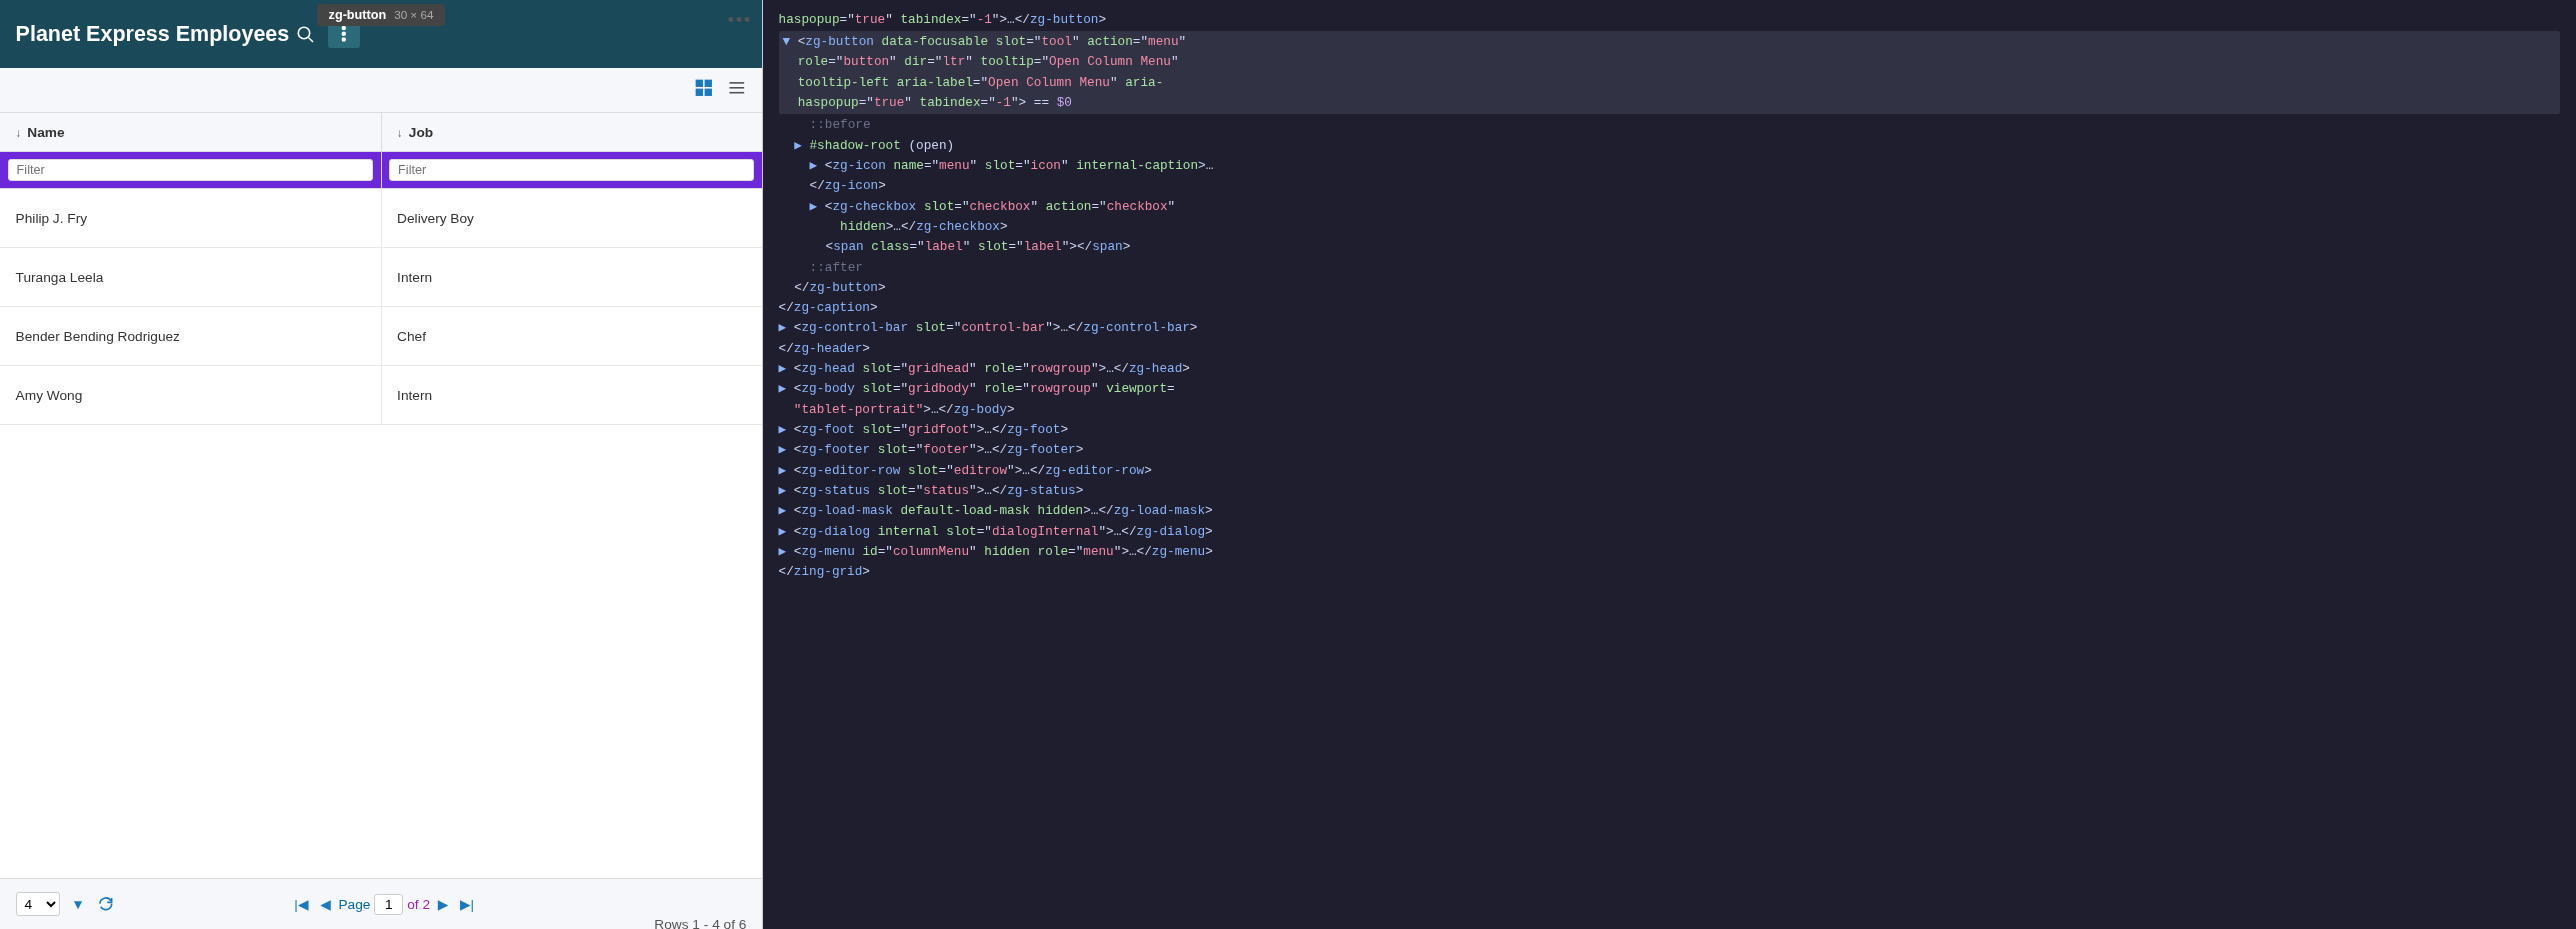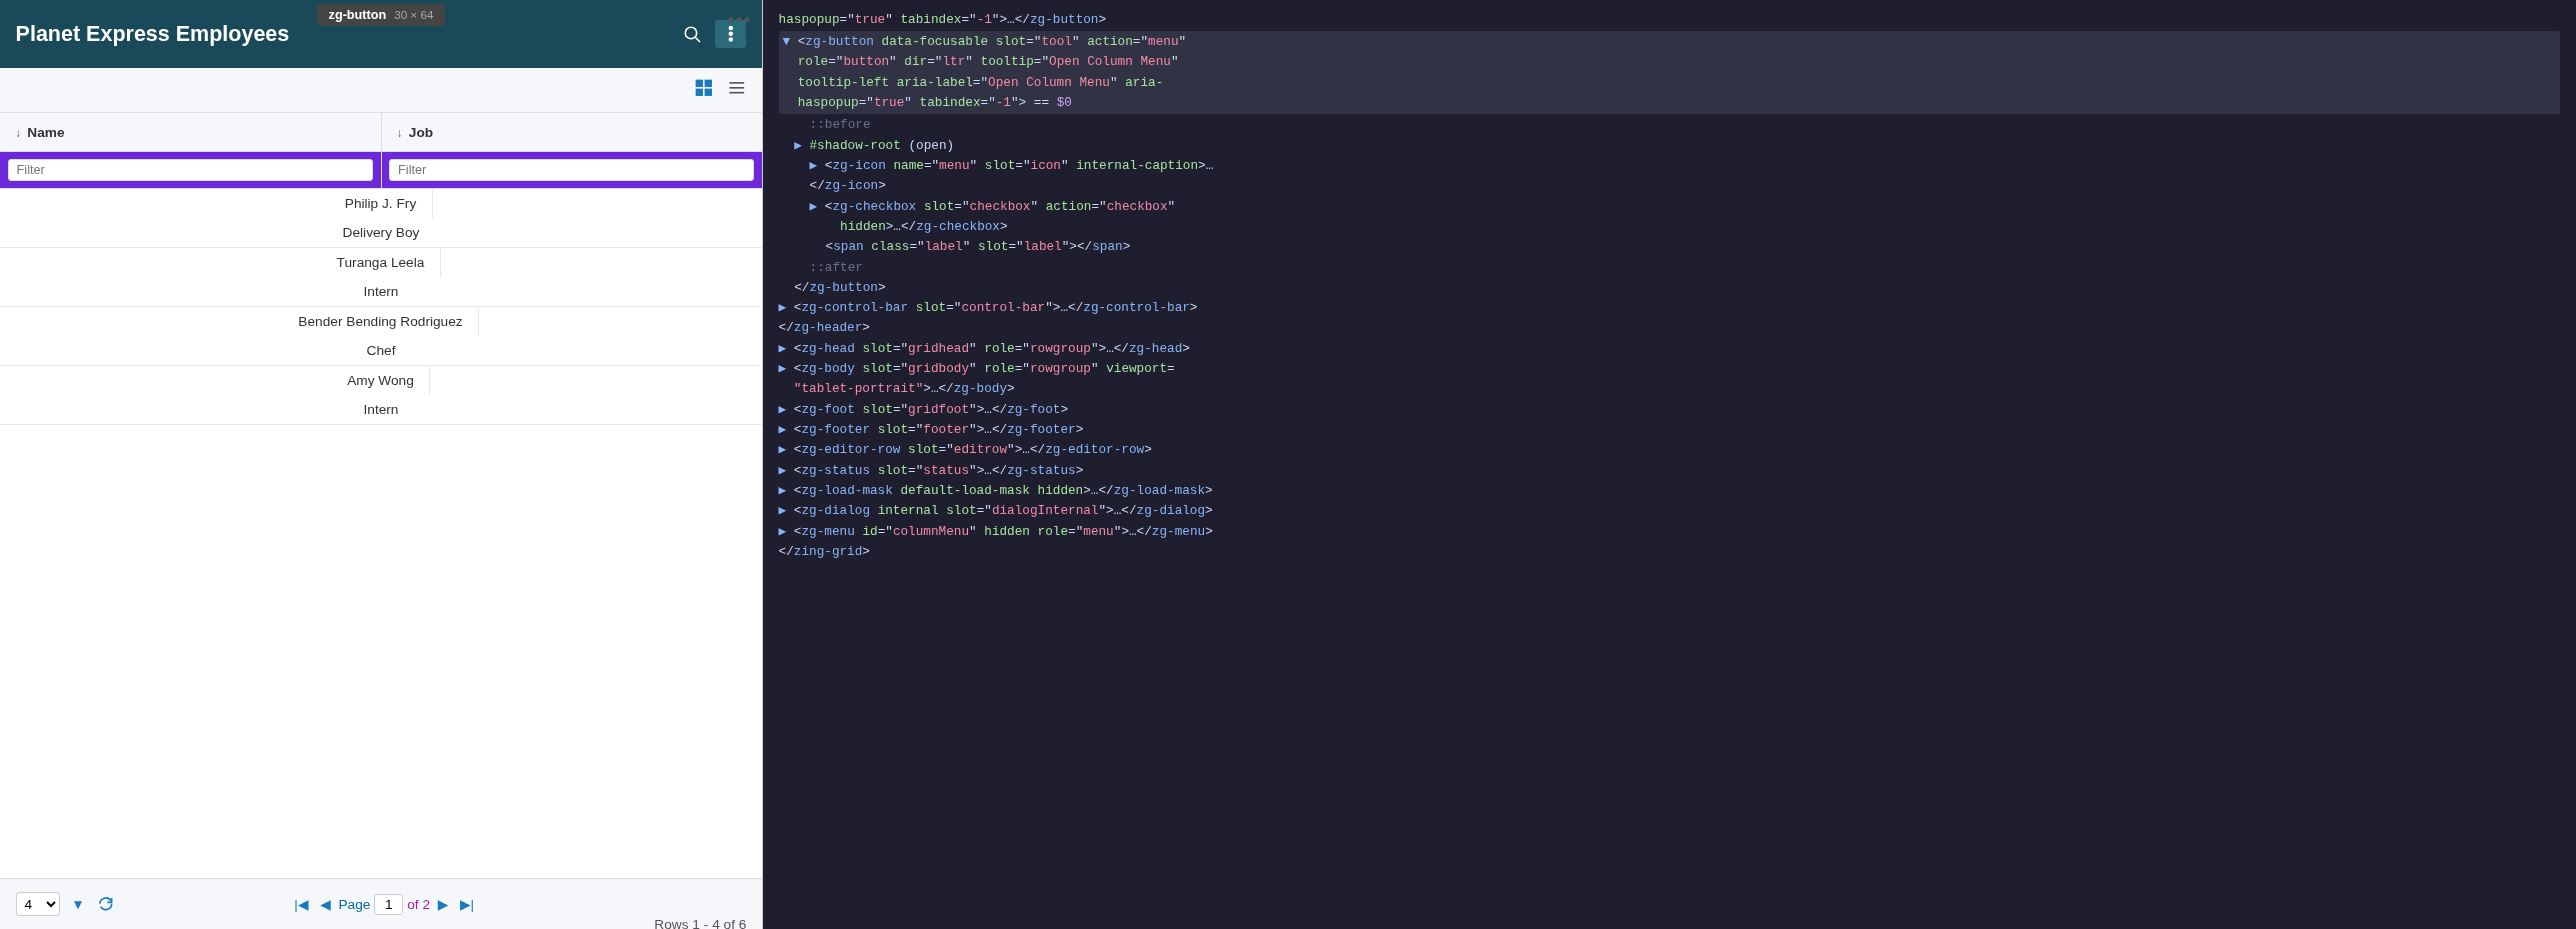--- a/index.html
+++ b/index.html
@@ -63,21 +63,20 @@
     }
 
     
     .grid-header {
       background: #1a4a5a;
       color: #fff;
       padding: 0 15.6px;
       height: 68px;
       display: flex;
       align-items: center;
-      justify-content: space-between;
     }
     .grid-title {
       font-size: 21.5px;
       font-weight: bold;
       color: #fff;
     }
     .grid-header-icons {
       display: flex;
       align-items: center;
       gap: 7.8px;
@@ -172,21 +171,20 @@
     
     .data-rows {
       flex: 1;
       overflow-y: auto;
     }
     .data-row {
       display: flex;
       border-bottom: 1px solid #e8e8e8;
       height: 59px;
       align-items: center;
-      flex-direction: column;
     }
     .data-cell {
       flex: 1;
       padding: 0 15.6px;
       font-size: 13.7px;
       color: #333;
       border-right: 1px solid #e8e8e8;
       height: 100%;
       display: flex;
       align-items: center;
@@ -428,20 +426,21 @@
     <span class="dt-line dt-indent-2"><span class="dt-text">&lt;/</span><span class="dt-tag">zg-icon</span><span class="dt-text">&gt;</span></span>
 
     <span class="dt-line dt-indent-2"><span class="triangle">▶</span> <span class="dt-text">&lt;</span><span class="dt-tag">zg-checkbox</span> <span class="dt-attr">slot</span><span class="dt-eq">="</span><span class="dt-val">checkbox</span><span class="dt-eq">"</span> <span class="dt-attr">action</span><span class="dt-eq">="</span><span class="dt-val">checkbox</span><span class="dt-eq">"</span><br>&nbsp;&nbsp;&nbsp;&nbsp;<span class="dt-attr">hidden</span><span class="dt-text">&gt;…&lt;/</span><span class="dt-tag">zg-checkbox</span><span class="dt-text">&gt;</span></span>
 
     <span class="dt-line dt-indent-3"><span class="dt-text">&lt;</span><span class="dt-tag">span</span> <span class="dt-attr">class</span><span class="dt-eq">="</span><span class="dt-val">label</span><span class="dt-eq">"</span> <span class="dt-attr">slot</span><span class="dt-eq">="</span><span class="dt-val">label</span><span class="dt-eq">"</span><span class="dt-text">&gt;&lt;/</span><span class="dt-tag">span</span><span class="dt-text">&gt;</span></span>
 
     <span class="dt-line dt-indent-2"><span class="dt-comment">::after</span></span>
 
     <span class="dt-line dt-indent-1"><span class="dt-text">&lt;/</span><span class="dt-tag">zg-button</span><span class="dt-text">&gt;</span></span>
 
+    <span class="dt-line"><span class="dt-text">&lt;/</span><span class="dt-tag">zg-caption</span><span class="dt-text">&gt;</span></span>
 
     <span class="dt-line"><span class="triangle">▶</span> <span class="dt-text">&lt;</span><span class="dt-tag">zg-control-bar</span> <span class="dt-attr">slot</span><span class="dt-eq">="</span><span class="dt-val">control-bar</span><span class="dt-eq">"</span><span class="dt-text">&gt;…&lt;/</span><span class="dt-tag">zg-control-bar</span><span class="dt-text">&gt;</span></span>
 
     <span class="dt-line"><span class="dt-text">&lt;/</span><span class="dt-tag">zg-header</span><span class="dt-text">&gt;</span></span>
 
     <span class="dt-line"><span class="triangle">▶</span> <span class="dt-text">&lt;</span><span class="dt-tag">zg-head</span> <span class="dt-attr">slot</span><span class="dt-eq">="</span><span class="dt-val">gridhead</span><span class="dt-eq">"</span> <span class="dt-attr">role</span><span class="dt-eq">="</span><span class="dt-val">rowgroup</span><span class="dt-eq">"</span><span class="dt-text">&gt;…&lt;/</span><span class="dt-tag">zg-head</span><span class="dt-text">&gt;</span></span>
 
     <span class="dt-line"><span class="triangle">▶</span> <span class="dt-text">&lt;</span><span class="dt-tag">zg-body</span> <span class="dt-attr">slot</span><span class="dt-eq">="</span><span class="dt-val">gridbody</span><span class="dt-eq">"</span> <span class="dt-attr">role</span><span class="dt-eq">="</span><span class="dt-val">rowgroup</span><span class="dt-eq">"</span> <span class="dt-attr">viewport</span><span class="dt-eq">=<br>&nbsp;&nbsp;</span><span class="dt-val">"tablet-portrait"</span><span class="dt-text">&gt;…&lt;/</span><span class="dt-tag">zg-body</span><span class="dt-text">&gt;</span></span>
 
     <span class="dt-line"><span class="triangle">▶</span> <span class="dt-text">&lt;</span><span class="dt-tag">zg-foot</span> <span class="dt-attr">slot</span><span class="dt-eq">="</span><span class="dt-val">gridfoot</span><span class="dt-eq">"</span><span class="dt-text">&gt;…&lt;/</span><span class="dt-tag">zg-foot</span><span class="dt-text">&gt;</span></span>

